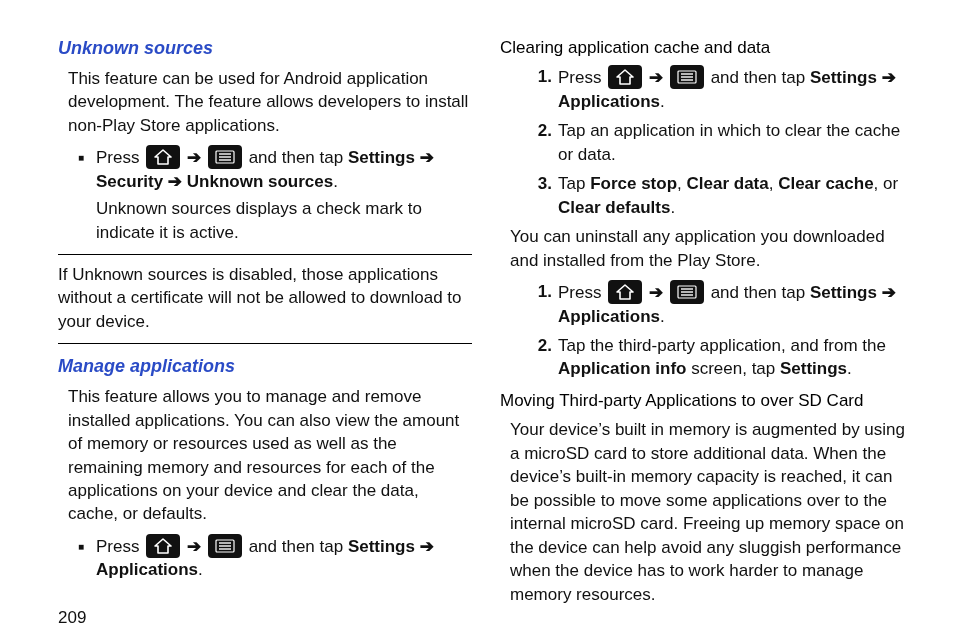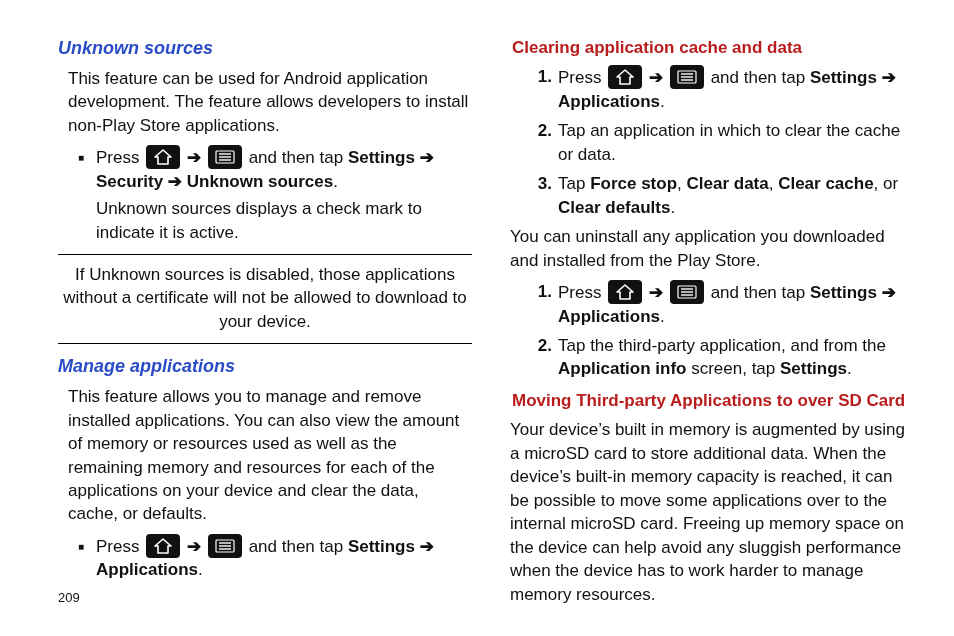--- a/index.html
+++ b/index.html
@@ -25,24 +25,24 @@
     margin-left: 28px;
   }
   .h-italic {
     color: #2a4bc6;
     font-style: italic;
     font-weight: bold;
     font-size: 18px;
     margin: 0 0 6px 0;
   }
   .h-bold {
-    color: #b91c1c;
-    font-weight: bold;
+    color: #000000;
+    font-weight: normal;
     font-size: 17px;
-    margin: 0 0 6px 12px;
+    margin: 0 0 6px 0;
   }
   p {
     margin: 0 0 8px 0;
   }
   .body-indent {
     margin-left: 10px;
   }
   .bullet-row {
     display: flex;
     margin-left: 20px;
@@ -86,25 +86,24 @@
     display: flex;
     margin-bottom: 6px;
   }
   .note-label {
     font-weight: bold;
     flex: 0 0 auto;
     padding-right: 4px;
   }
   .note-body {
     flex: 1;
-    text-align: center;
   }
   .page-num {
-    margin-top: 7px;
-    font-size: 13px;
+    margin-top: 24px;
+    font-size: 17px;
   }
   b.ui {
     font-weight: bold;
   }
   .arrow {
     font-weight: bold;
   }
   .key {
     display: inline-block;
     vertical-align: -6px;

